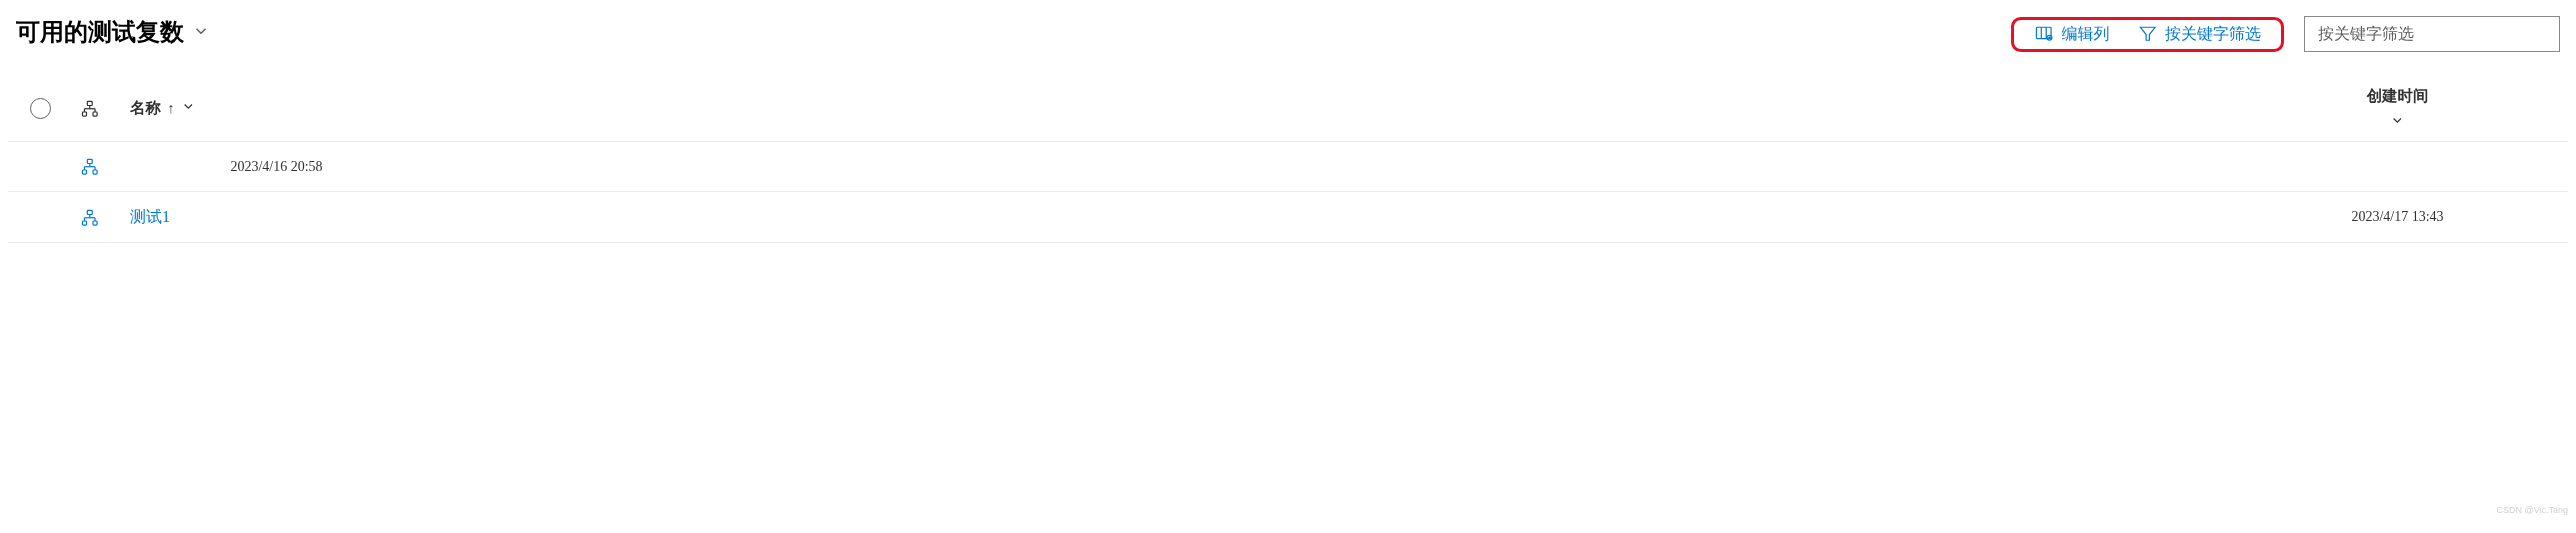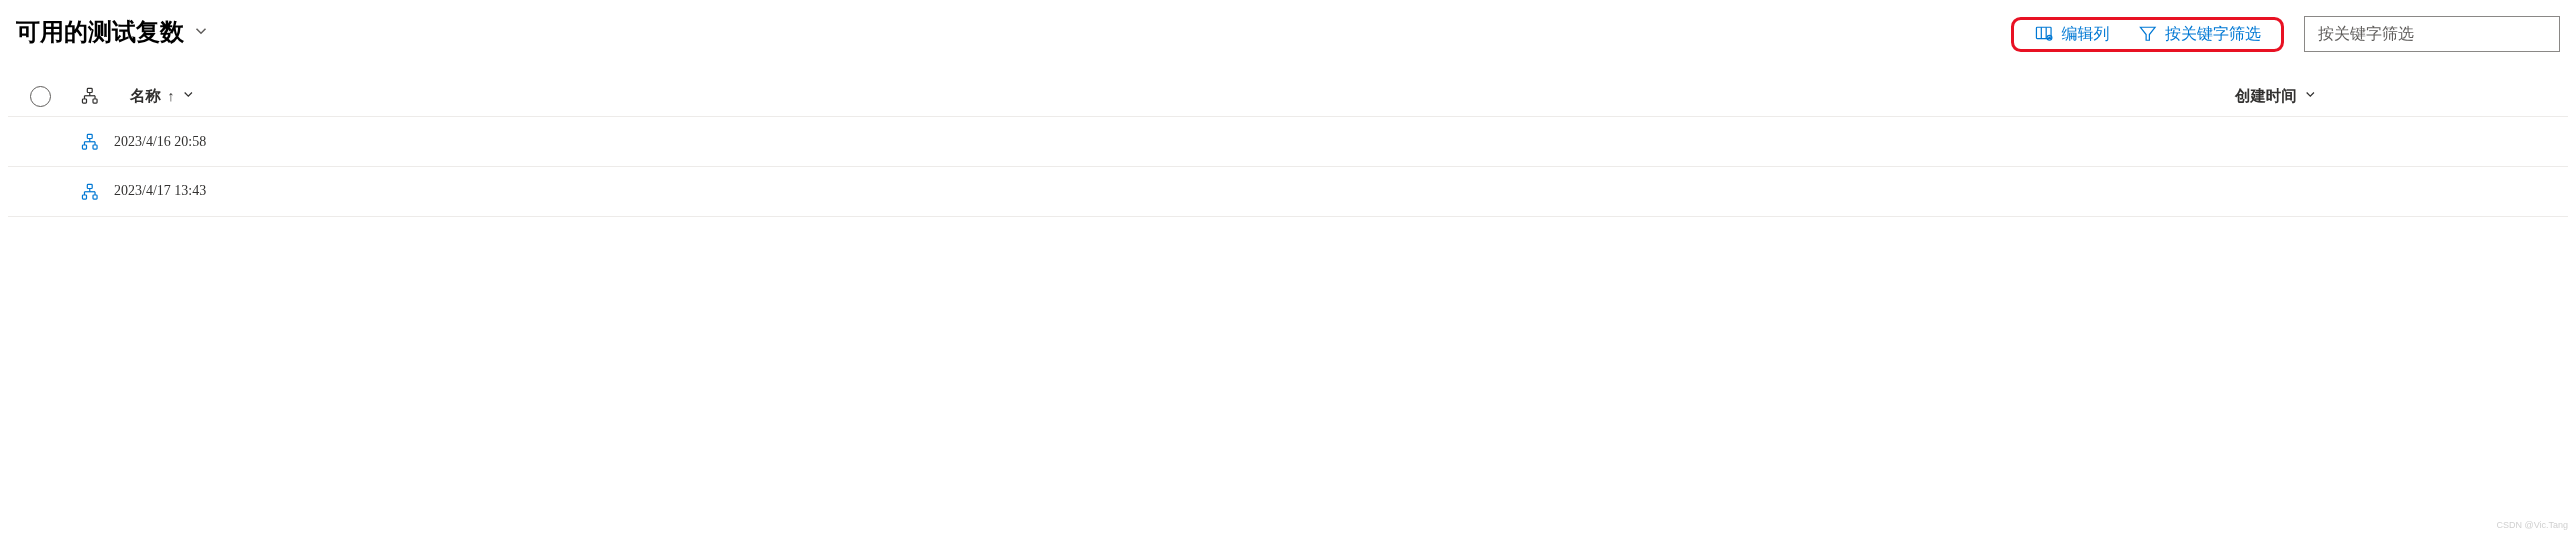--- a/index.html
+++ b/index.html
@@ -118,20 +118,21 @@
       display: flex;
       align-items: center;
       gap: 6.5px;
       padding-left: 16px;
     }
     .col-created {
       width: 325px;
       display: flex;
       align-items: center;
       gap: 6.5px;
+      flex-direction: column;
     }
     .col-header-text {
       font-size: 15.4px;
       font-weight: 600;
       color: #323130;
     }
     .sort-arrow {
       font-size: 14.6px;
       color: #323130;
     }
@@ -158,21 +159,21 @@
     .hierarchy-icon svg {
       stroke: #323130;
       fill: none;
     }
     .hierarchy-icon-blue svg {
       stroke: #0078d4;
       fill: none;
     }
     .watermark {
       position: fixed;
-      bottom: 3px;
+      bottom: 18px;
       right: 8px;
       font-size: 9px;
       color: #d0d0d0;
     }
   </style>
 </head>
 <body>
 
 <div class="header-row">
   <div class="title-group">
@@ -270,20 +271,23 @@
       <svg viewBox="0 0 24 24" stroke-width="1.5">
           <rect x="9" y="3" width="6" height="5" rx="1"></rect>
           <rect x="3" y="16" width="5" height="5" rx="1"></rect>
           <rect x="16" y="16" width="5" height="5" rx="1"></rect>
           <line x1="12" y1="8" x2="12" y2="12"></line>
           <line x1="5.5" y1="16" x2="5.5" y2="12"></line>
           <line x1="18.5" y1="16" x2="18.5" y2="12"></line>
           <line x1="5.5" y1="12" x2="18.5" y2="12"></line>
         </svg>
     </div>
+    <div class="col-name">
+      <span class="row-link">测试1</span>
+    </div>
     <div class="col-created">
       <span class="row-date">2023/4/17 13:43</span>
     </div>
   </div>
 </div>
 
 <div class="watermark">CSDN @Vic.Tang</div>
 
 
 </body></html>

